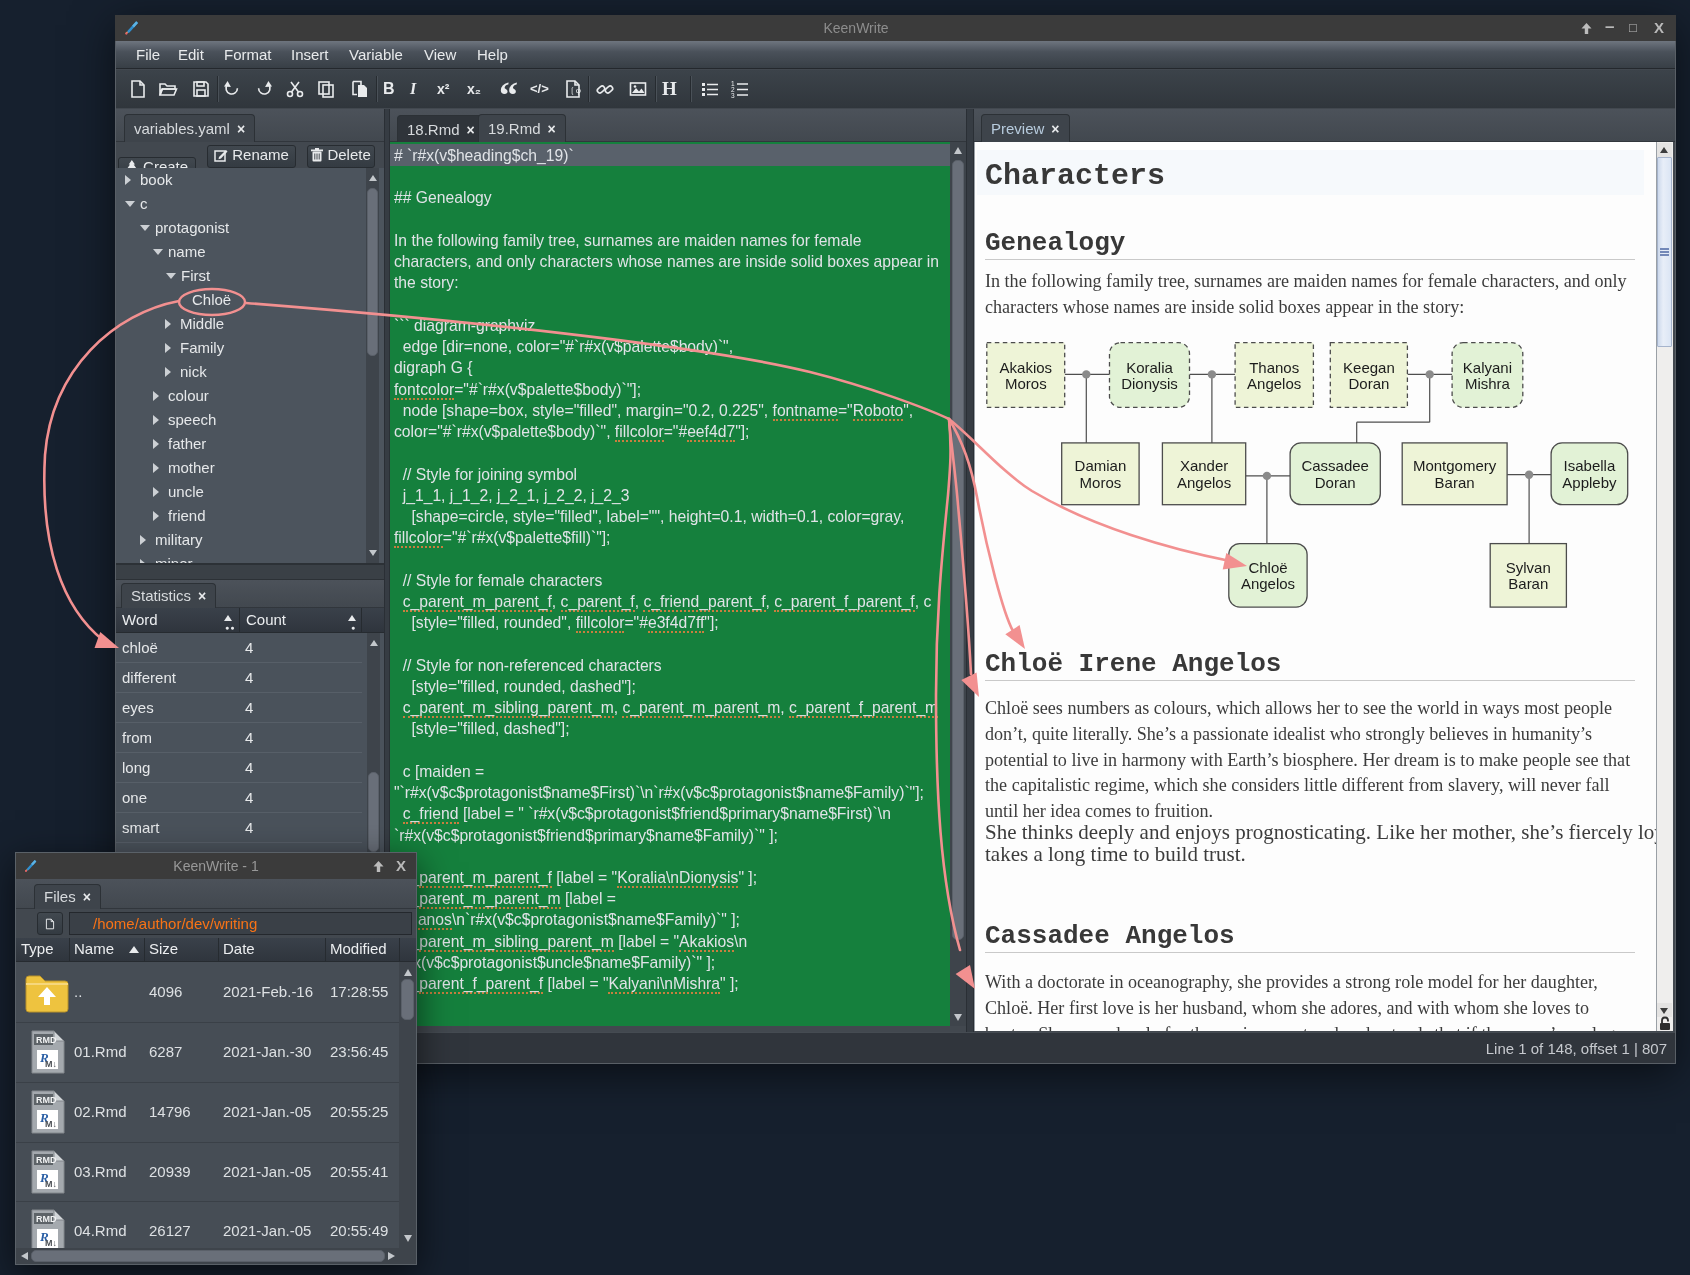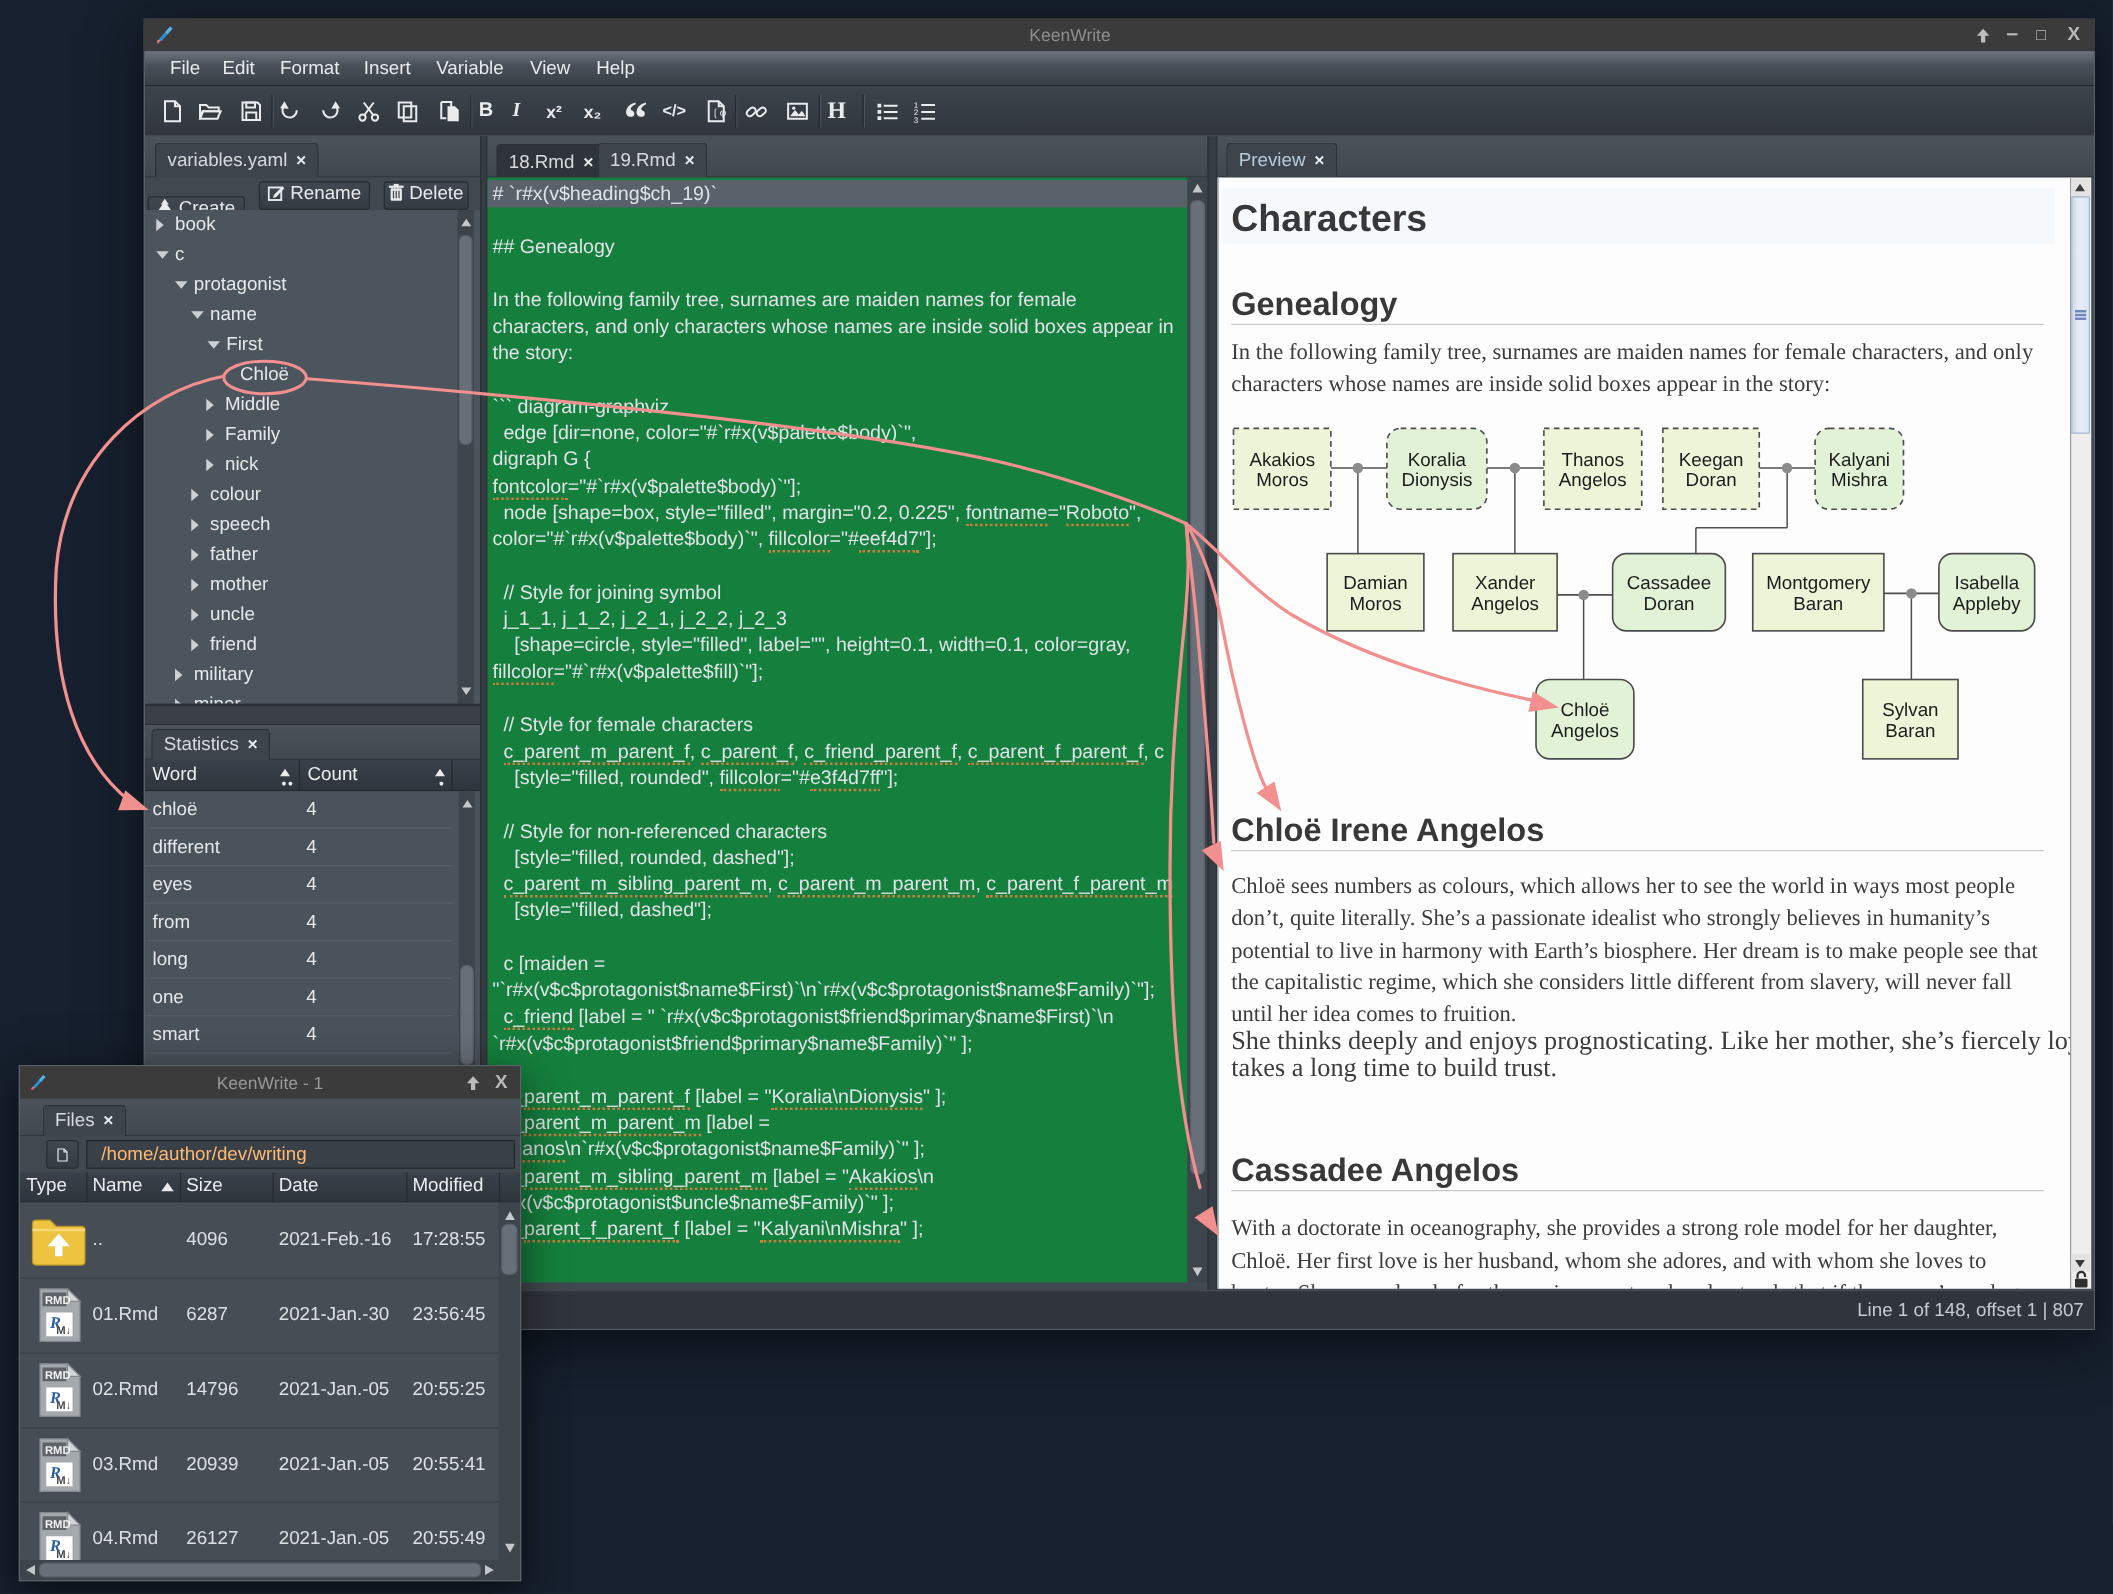--- a/index.html
+++ b/index.html
@@ -25,21 +25,21 @@
 .srow{position:absolute;left:0;width:246px;height:30px;color:#e6e8ea;font-size:15px;line-height:30px;border-bottom:1px solid #575f68}
 .srow .sw{position:absolute;left:6px}
 .srow .sc{position:absolute;left:129px}
 .scroll{position:absolute;background:#3e444b}
 .sthumb{position:absolute;background:#696f79;border-radius:5px;border:1px solid #5a6069}
 .sarrow{position:absolute;width:0;height:0}
 .frow{position:absolute;left:0;width:383px;color:#dde0e3;font-size:15px}
 .hdr{position:absolute;background:linear-gradient(#3a414a,#2f353d);color:#eceef0;font-size:15px}
 .ln{white-space:pre}
 .sp{border-bottom:2px dotted #c87f3f}
-h1,h2{font-family:Liberation Sans, sans-serif;color:#383838}
+h1,h2{font-family:Liberation Mono, monospace;color:#383838}
 .doc p{font-family:"Liberation Serif",serif;color:#3c3c3c}
 </style></head><body>
 
 <div id="mainwin"></div>
 <div id="titlebar">
     <span class="title">KeenWrite</span>
 <svg width="18" height="18" viewBox="0 0 18 18" style="position:absolute;left:8px;top:4px">
 <path d="M13.2 2.2 L15 4 L6.5 13.5 L3.8 14.6 L4.6 11.8 z" fill="#2f8fd0"></path>
 <path d="M13.2 2.2 L15 4 L11 8.4 L9.2 6.6 z" fill="#5cb3e4"></path>
 <path d="M4.2 12.6 q-1.6 .4 -2 2.6 q2.2 -.2 2.8 -1.6 z" fill="#ef8f52"></path>
@@ -422,21 +422,21 @@
       </svg>
       <span class="wctl" style="left:380px;top:4px;font-weight:bold;font-size:15px">X</span>
 </div>
 <div class="tabbar" style="left:0;top:26px;width:400px;height:30px"></div>
 <div class="tab on" style="left:18px;top:31px;height:25px;padding-top:3px">Files<span class="x">×</span></div>
 <div class="abs" style="left:0;top:56px;width:400px;height:29px;background:#42484f"></div>
 <div class="btn" style="left:21px;top:59px;width:26px;height:23px"><svg width="12" height="14" viewBox="0 0 20 20" style="margin-top:4px">
         <path d="M4 2 h8 l4 4 v12 h-12 z" stroke="#e8eaec" fill="none" stroke-width="1.6"></path>
         <path d="M12 2 v4 h4" stroke="#e8eaec" fill="none" stroke-width="1.6"></path>
       </svg></div>
-<div class="abs" style="left:53px;top:59px;width:343px;height:23px;background:#3a4047;border:1px solid #24282d;color:#fdba74;font-size:15px;line-height:21px;padding-left:11px">/home/author/dev/writing</div>
+<div class="abs" style="left:53px;top:59px;width:343px;height:23px;background:#3a4047;border:1px solid #24282d;color:#f97316;font-size:15px;line-height:21px;padding-left:23px">/home/author/dev/writing</div>
 <div class="hdr" style="left:0;top:85px;width:400px;height:24px;border-bottom:1px solid #262b30">
 <span style="position:absolute;left:5px;top:2px">Type</span>
       <span style="position:absolute;left:58px;top:2px">Name</span>
       <span style="position:absolute;left:133px;top:2px">Size</span>
       <span style="position:absolute;left:207px;top:2px">Date</span>
       <span style="position:absolute;left:314px;top:2px">Modified</span>
 <span style="position:absolute;left:113px;top:8px;width:0;height:0;border-bottom:7px solid #e8eaec;border-left:5px solid transparent;border-right:5px solid transparent"></span>
 <span style="position:absolute;left:53px;top:0;width:1px;height:24px;background:#262b30"></span>
 <span style="position:absolute;left:128px;top:0;width:1px;height:24px;background:#262b30"></span>
 <span style="position:absolute;left:202px;top:0;width:1px;height:24px;background:#262b30"></span>

